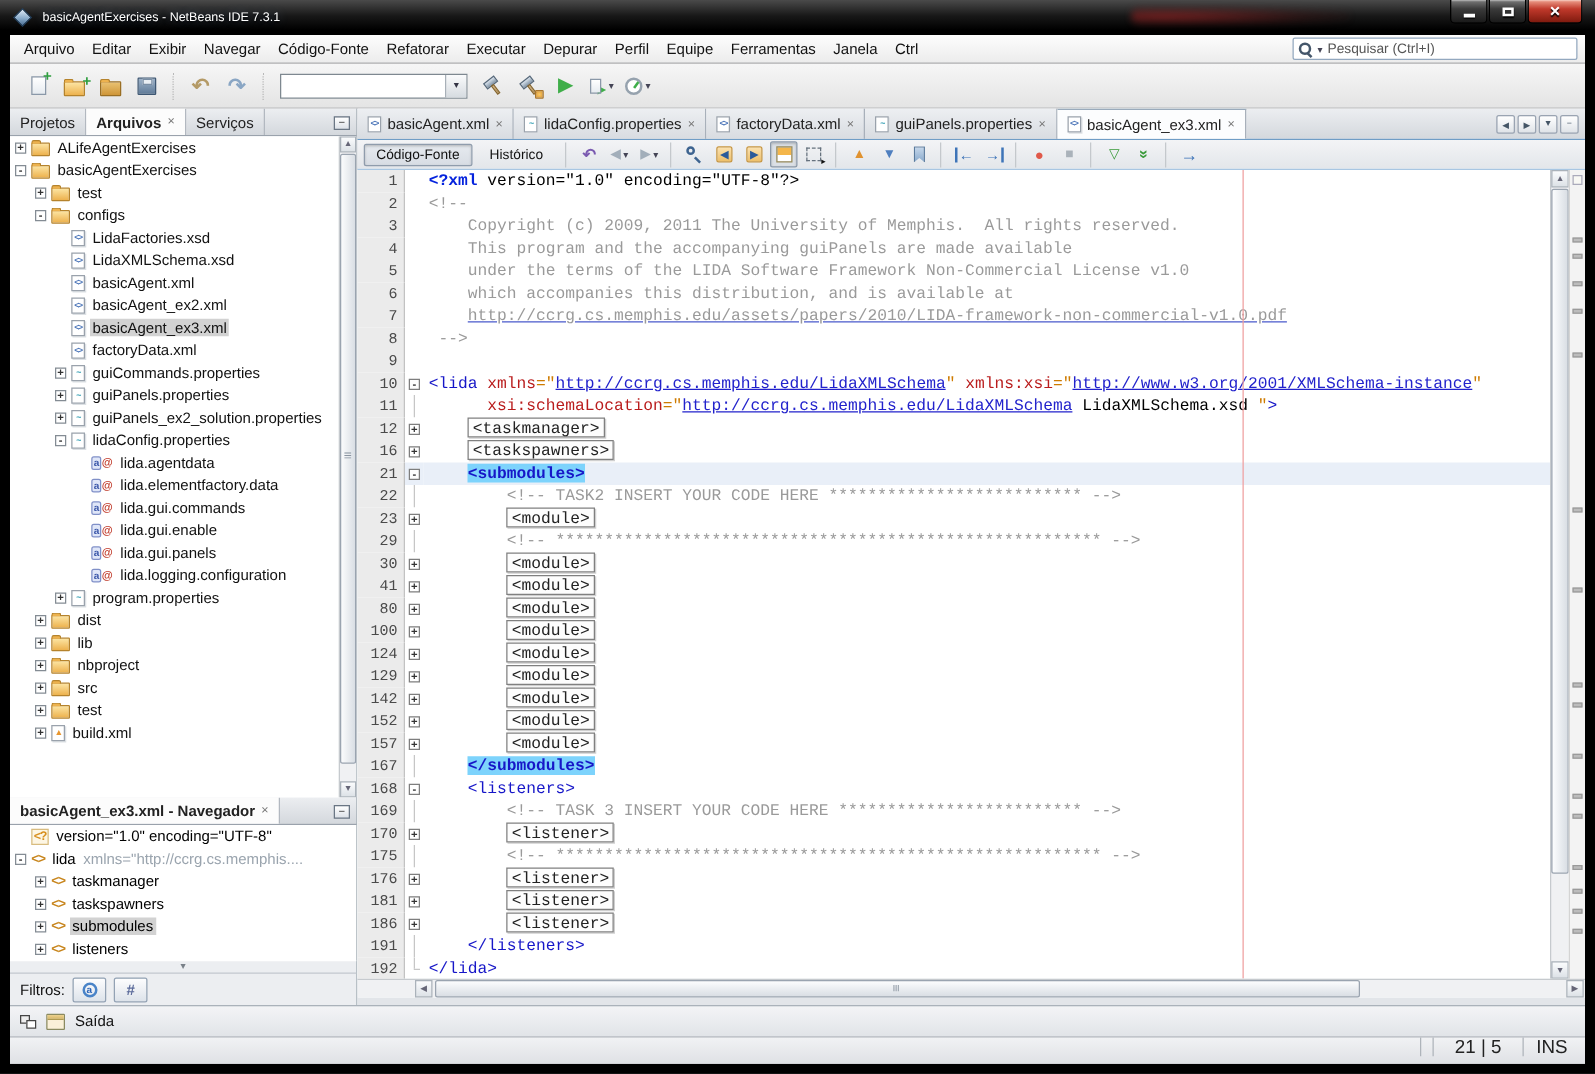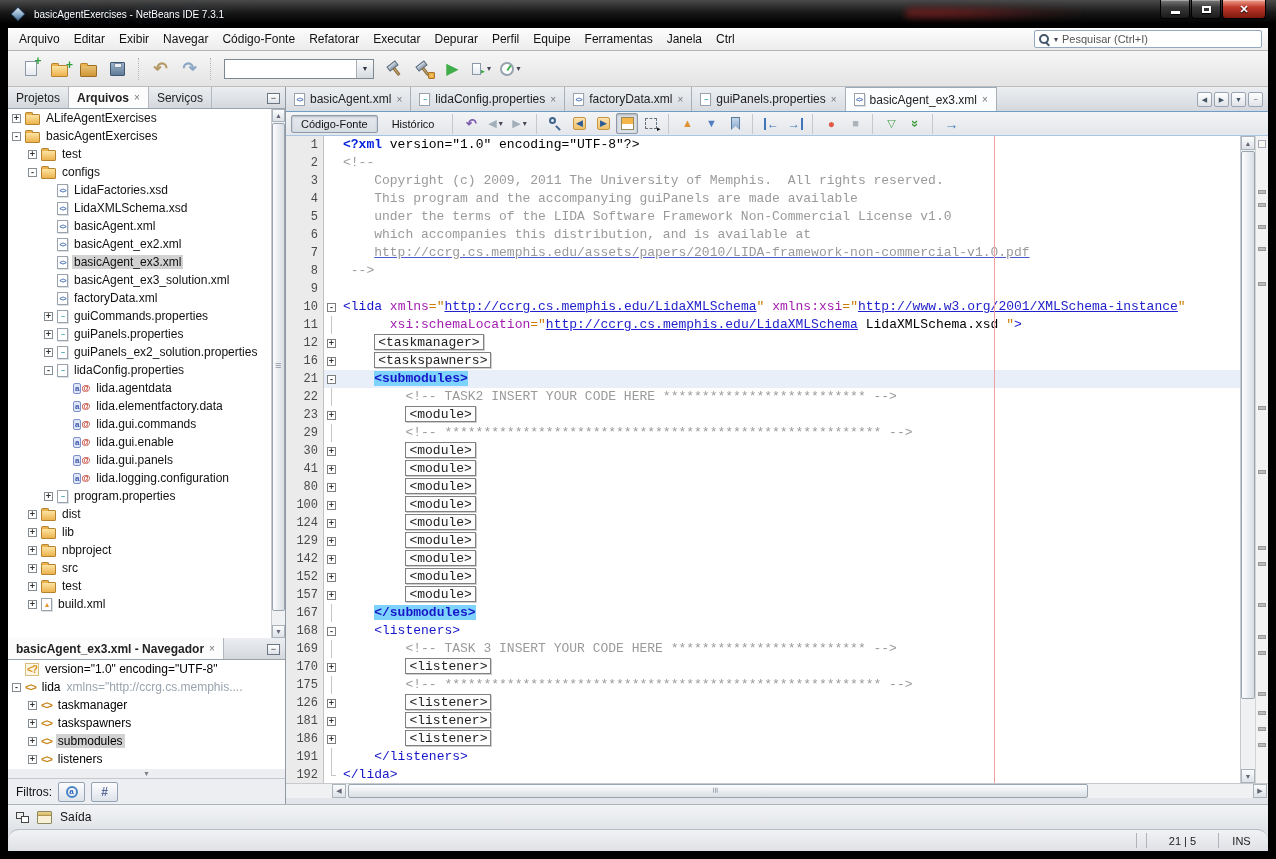--- a/index.html
+++ b/index.html
@@ -128,21 +128,21 @@
   .f-line::before{content:"";position:absolute;left:7px;top:0;bottom:0;width:1px;background:#c6c6c6;}
   .f-end::before{content:"";position:absolute;left:7px;top:0;height:9px;width:1px;background:#c6c6c6;}
   .f-end::after{content:"";position:absolute;left:7px;top:9px;width:5px;height:1px;background:#c6c6c6;}
   .txt{flex:1;padding-left:4px;min-width:0;}
   .line.cur .txt,.line.cur .fold{background:#e9eff8;}
   .tk-pi{color:#0523dd;font-weight:bold;}
   .tk-p{color:#000;}
   .tk-c{color:#9a9a9a;}
   .tk-cl{color:#9a9a9a;text-decoration:underline;text-decoration-color:#4a5acc;}
   .tk-t{color:#1616c8;}
-  .tk-a{color:#a21caf;margin-top:46px;}
+  .tk-a{color:#b91c1c;margin-top:46px;}
   .tk-v{color:#ce7b00;}
   .tk-l{color:#2222cc;text-decoration:underline;}
   .tk-b{display:inline-block;border:1px solid #808080;background:#fdfdfd;box-shadow:1px 1px 0 #cfcfcf;padding:0 3px;height:16px;line-height:15px;color:#222;}
   .tk-h{background:#7dd3fc;color:#1616c8;font-weight:bold;}
   .vscroll{width:15px;flex:none;background:#f0f1f3;border-left:1px solid #c6cace;position:relative;}
   .vscroll .sarr{position:absolute;left:0;width:14px;height:14px;display:flex;align-items:center;justify-content:center;font-size:7px;color:#667;background:linear-gradient(#fbfcfd,#dde2e7);border:1px solid #aab2ba;}
   .vscroll .sarr.top{top:0;}.vscroll .sarr.bot{bottom:0;}
   .vthumb{position:absolute;left:0;top:15px;width:14px;height:548px;background:linear-gradient(90deg,#fcfdfe,#d9dee4);border:1px solid #9aa4b0;border-radius:2px;}
   .estripe{width:13px;flex:none;background:#f3f3f3;border-left:1px solid #d4d4d4;position:relative;}
   .esind{position:absolute;left:2px;top:4px;width:8px;height:8px;border:1px solid #aab;background:#f8f8f4;}
@@ -154,21 +154,21 @@
   .hthumb::after{content:"≡";position:absolute;left:50%;margin-left:-5px;top:0;color:#8a94a0;font-size:10px;transform:rotate(90deg);}
   .edgap{height:6px;flex:none;background:#e2e5e9;}
   
   .outputbar{height:25px;flex:none;background:linear-gradient(#f3f4f6,#e1e4e8);border-top:1px solid #aab2ba;display:flex;align-items:center;padding-left:8px;gap:8px;font-size:12px;color:#111;}
   .casc{width:13px;height:11px;position:relative;display:inline-block;flex:none;}
   .casc i{position:absolute;width:8px;height:7px;border:1px solid #444;background:#eee;}
   .casc i:first-child{left:0;top:0;}
   .casc i:last-child{right:0;bottom:0;background:#fff;}
   .outwin{width:15px;height:13px;border:1px solid #8a8a60;background:#faf0d8;position:relative;display:inline-block;flex:none;border-radius:1px;}
   .outwin i{position:absolute;left:0;right:0;top:0;height:4px;background:linear-gradient(#ecd290,#d8b86a);border-bottom:1px solid #b09a50;}
-  .statusbar{height:22px;flex:none;background:linear-gradient(#f1f2f4,#dfe1e5);border-top:1px solid #b8bcc2;display:flex;align-items:center;font-size:11px;color:#222;border-radius:11px;}
+  .statusbar{height:22px;flex:none;background:linear-gradient(#f1f2f4,#dfe1e5);border-top:1px solid #b8bcc2;display:flex;font-size:15px;color:#222;}
   .sfield{height:15px;border-left:1px solid #aeb4ba;display:flex;align-items:center;justify-content:center;padding:0 8px;}
   .sfield.empty{margin-left:auto;width:10px;padding:0;}
   .sfield.caret{width:72px;}
   .sfield.mode{width:46px;margin-right:4px;}
 </style>
 </head>
 <body>
 
 <div class="win">
   <div class="titlebar">
@@ -332,27 +332,20 @@
                 <i class="dz">&lt;&gt;</i>
               </span>
               <span class="lbl">basicAgent_ex2.xml</span>
             </div>
             <div class="trow sel" style="padding-left: 36px;">
               <span class="tglsp"></span>
               <span class="ic i-doc">
                 <i class="dz">&lt;&gt;</i>
               </span>
               <span class="lbl sel">basicAgent_ex3.xml</span>
-            </div>
-            <div class="trow" style="padding-left: 36px;">
-              <span class="tglsp"></span>
-              <span class="ic i-doc">
-                <i class="dz">&lt;&gt;</i>
-              </span>
-              <span class="lbl">basicAgent_ex3_solution.xml</span>
             </div>
             <div class="trow" style="padding-left: 36px;">
               <span class="tglsp"></span>
               <span class="ic i-doc">
                 <i class="dz">&lt;&gt;</i>
               </span>
               <span class="lbl">factoryData.xml</span>
             </div>
             <div class="trow" style="padding-left: 36px;">
               <span class="tgl">+</span>
@@ -667,21 +660,21 @@
               <div class="line"><span class="ln">124</span><span class="fold"><span class="fbx">+</span></span><span class="txt"><span class="tk-p">        </span><span class="tk-b">&lt;module&gt;</span></span></div>
               <div class="line"><span class="ln">129</span><span class="fold"><span class="fbx">+</span></span><span class="txt"><span class="tk-p">        </span><span class="tk-b">&lt;module&gt;</span></span></div>
               <div class="line"><span class="ln">142</span><span class="fold"><span class="fbx">+</span></span><span class="txt"><span class="tk-p">        </span><span class="tk-b">&lt;module&gt;</span></span></div>
               <div class="line"><span class="ln">152</span><span class="fold"><span class="fbx">+</span></span><span class="txt"><span class="tk-p">        </span><span class="tk-b">&lt;module&gt;</span></span></div>
               <div class="line"><span class="ln">157</span><span class="fold"><span class="fbx">+</span></span><span class="txt"><span class="tk-p">        </span><span class="tk-b">&lt;module&gt;</span></span></div>
               <div class="line"><span class="ln">167</span><span class="fold f-line"></span><span class="txt"><span class="tk-p">    </span><span class="tk-h">&lt;/submodules&gt;</span></span></div>
               <div class="line"><span class="ln">168</span><span class="fold"><span class="fbx">-</span></span><span class="txt"><span class="tk-p">    </span><span class="tk-t">&lt;listeners&gt;</span></span></div>
               <div class="line"><span class="ln">169</span><span class="fold f-line"></span><span class="txt"><span class="tk-c">        &lt;!-- TASK 3 INSERT YOUR CODE HERE ************************* --&gt;</span></span></div>
               <div class="line"><span class="ln">170</span><span class="fold"><span class="fbx">+</span></span><span class="txt"><span class="tk-p">        </span><span class="tk-b">&lt;listener&gt;</span></span></div>
               <div class="line"><span class="ln">175</span><span class="fold f-line"></span><span class="txt"><span class="tk-c">        &lt;!-- ******************************************************** --&gt;</span></span></div>
-              <div class="line"><span class="ln">126</span><span class="fold"><span class="fbx">+</span></span><span class="txt"><span class="tk-p">        </span><span class="tk-b">&lt;listener&gt;</span></span></div>
+              <div class="line"><span class="ln">176</span><span class="fold"><span class="fbx">+</span></span><span class="txt"><span class="tk-p">        </span><span class="tk-b">&lt;listener&gt;</span></span></div>
               <div class="line"><span class="ln">181</span><span class="fold"><span class="fbx">+</span></span><span class="txt"><span class="tk-p">        </span><span class="tk-b">&lt;listener&gt;</span></span></div>
               <div class="line"><span class="ln">186</span><span class="fold"><span class="fbx">+</span></span><span class="txt"><span class="tk-p">        </span><span class="tk-b">&lt;listener&gt;</span></span></div>
               <div class="line"><span class="ln">191</span><span class="fold f-line"></span><span class="txt"><span class="tk-p">    </span><span class="tk-t">&lt;/listeners&gt;</span></span></div>
               <div class="line"><span class="ln">192</span><span class="fold f-end"></span><span class="txt"><span class="tk-t">&lt;/lida&gt;</span></span></div>
               <div class="marginline"></div>
           </div>
           <div class="vscroll">
             <span class="sarr top">▲</span>
             <span class="vthumb"></span>
             <span class="sarr bot">▼</span>

